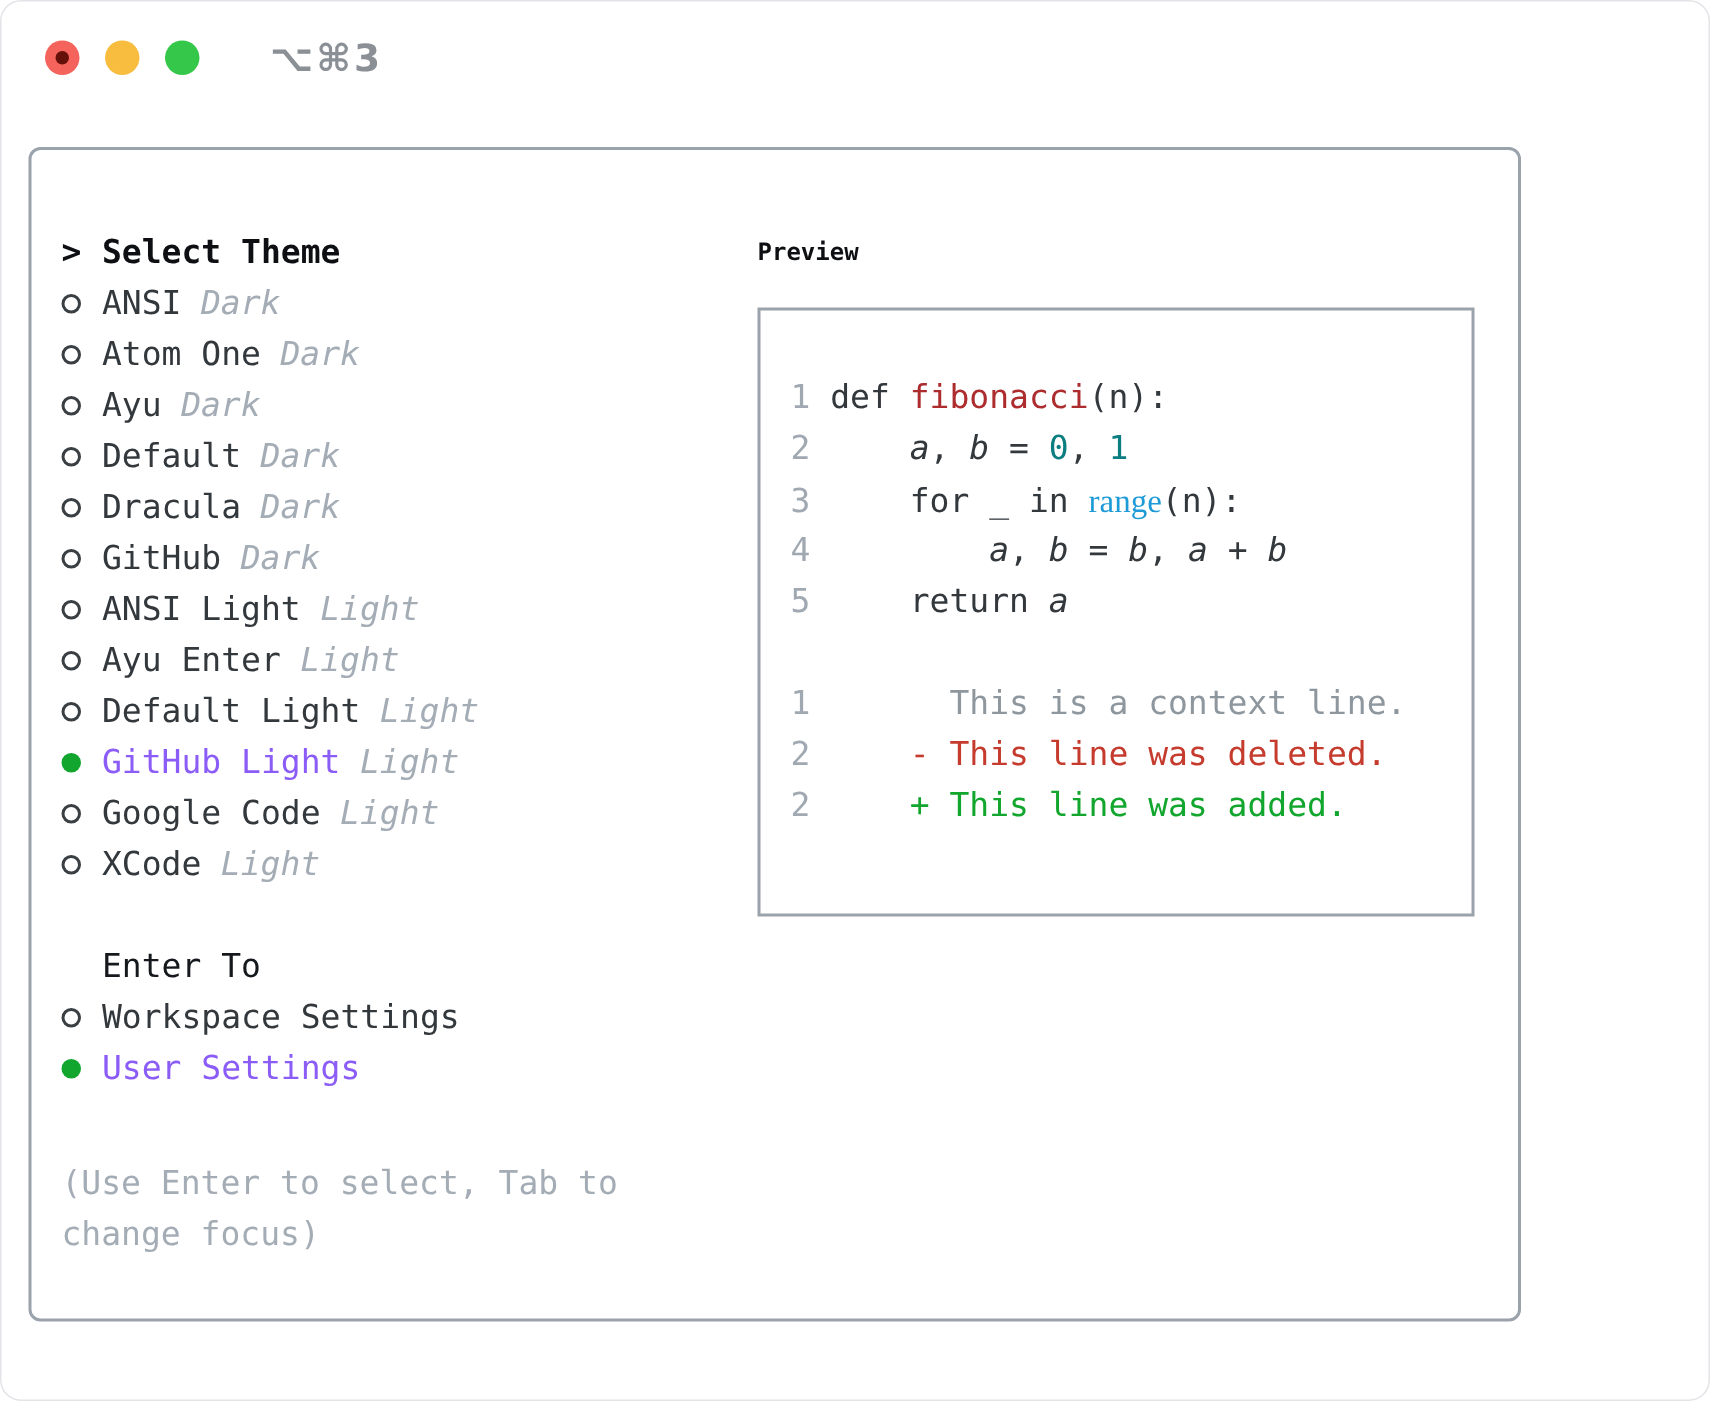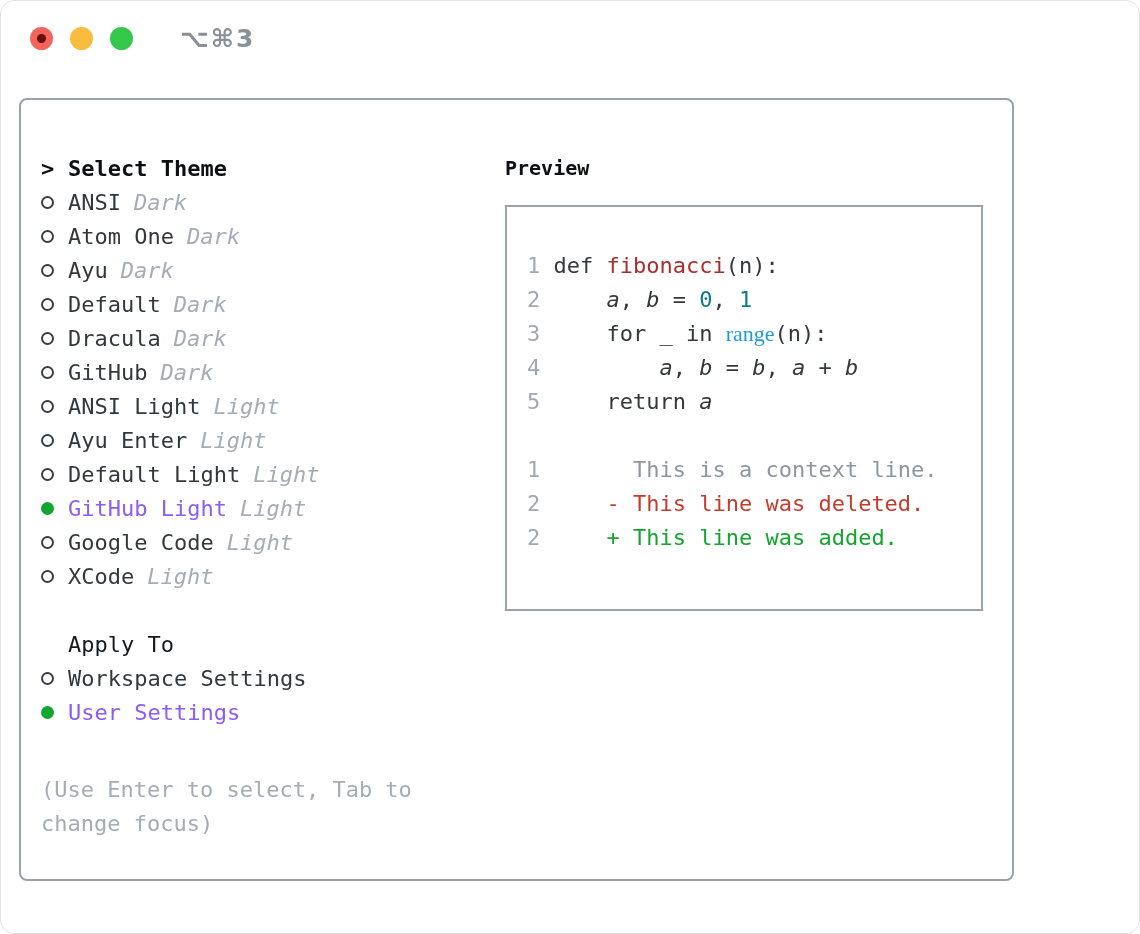--- a/index.html
+++ b/index.html
@@ -36,21 +36,21 @@
   .cursor{font-weight:bold;color:#0d0f12;font-size:22px;}
   .row.item .name{color:#33383d;text-align:right;}
   .row.item.sel .name{color:#8b5cf6;}
   .tag{color:#a4acb5;margin-left:13px;font-style:italic;}
   .row.subheader .sub-text{color:#15181c;}
   .hint{
     margin-top:44px;width:400px;font-size:22px;line-height:34px;color:#a4acb5;
   }
   
   .preview-col{position:absolute;left:484px;top:51px;}
-  .preview-header{height:34px;line-height:34px;font-size:20px;font-weight:bold;color:#0d0f12;}
+  .preview-header{height:34px;line-height:34px;font-size:16px;font-weight:bold;color:#0d0f12;}
   .preview-box{
     margin-top:20px;width:478px;height:406px;box-sizing:border-box;
     border:2px solid #9aa2ac;background:#ffffff;padding:42px 12px 0 20px;overflow:hidden;
   }
   .pline{height:34px;line-height:34px;font-size:22px;white-space:pre;}
   .seg-plain{color:#33383d;}
   .seg-func{color:#ad2c2e;}
   .seg-num{color:#0c7d80;}
   .seg-call{color:#1e9bd7;font-family:Liberation Serif, serif;}
   .seg-var{color:#33383d;font-style:italic;}
@@ -91,21 +91,21 @@
           <div class="row item"><span class="icon-col"><span class="circle"></span></span><span class="name">Default Light</span><span class="tag">Light</span></div>
           <div class="row item sel"><span class="icon-col"><span class="circle sel"></span></span><span class="name">GitHub Light</span><span class="tag">Light</span></div>
           <div class="row item"><span class="icon-col"><span class="circle"></span></span><span class="name">Google Code</span><span class="tag">Light</span></div>
           <div class="row item"><span class="icon-col"><span class="circle"></span></span><span class="name">XCode</span><span class="tag">Light</span></div>
         </div>
 
       <div class="row gap"></div>
 
       <div class="row subheader">
         <span class="icon-col"></span>
-        <span class="sub-text">Apply To</span>
+        <span class="sub-text">Enter To</span>
       </div>
 
       <div id="apply-options">
           <div class="row item"><span class="icon-col"><span class="circle"></span></span><span class="name">Workspace Settings</span></div>
           <div class="row item sel"><span class="icon-col"><span class="circle sel"></span></span><span class="name">User Settings</span></div>
         </div>
 
       <div class="hint">(Use Enter to select, Tab to change focus)</div>
     </div>
 

